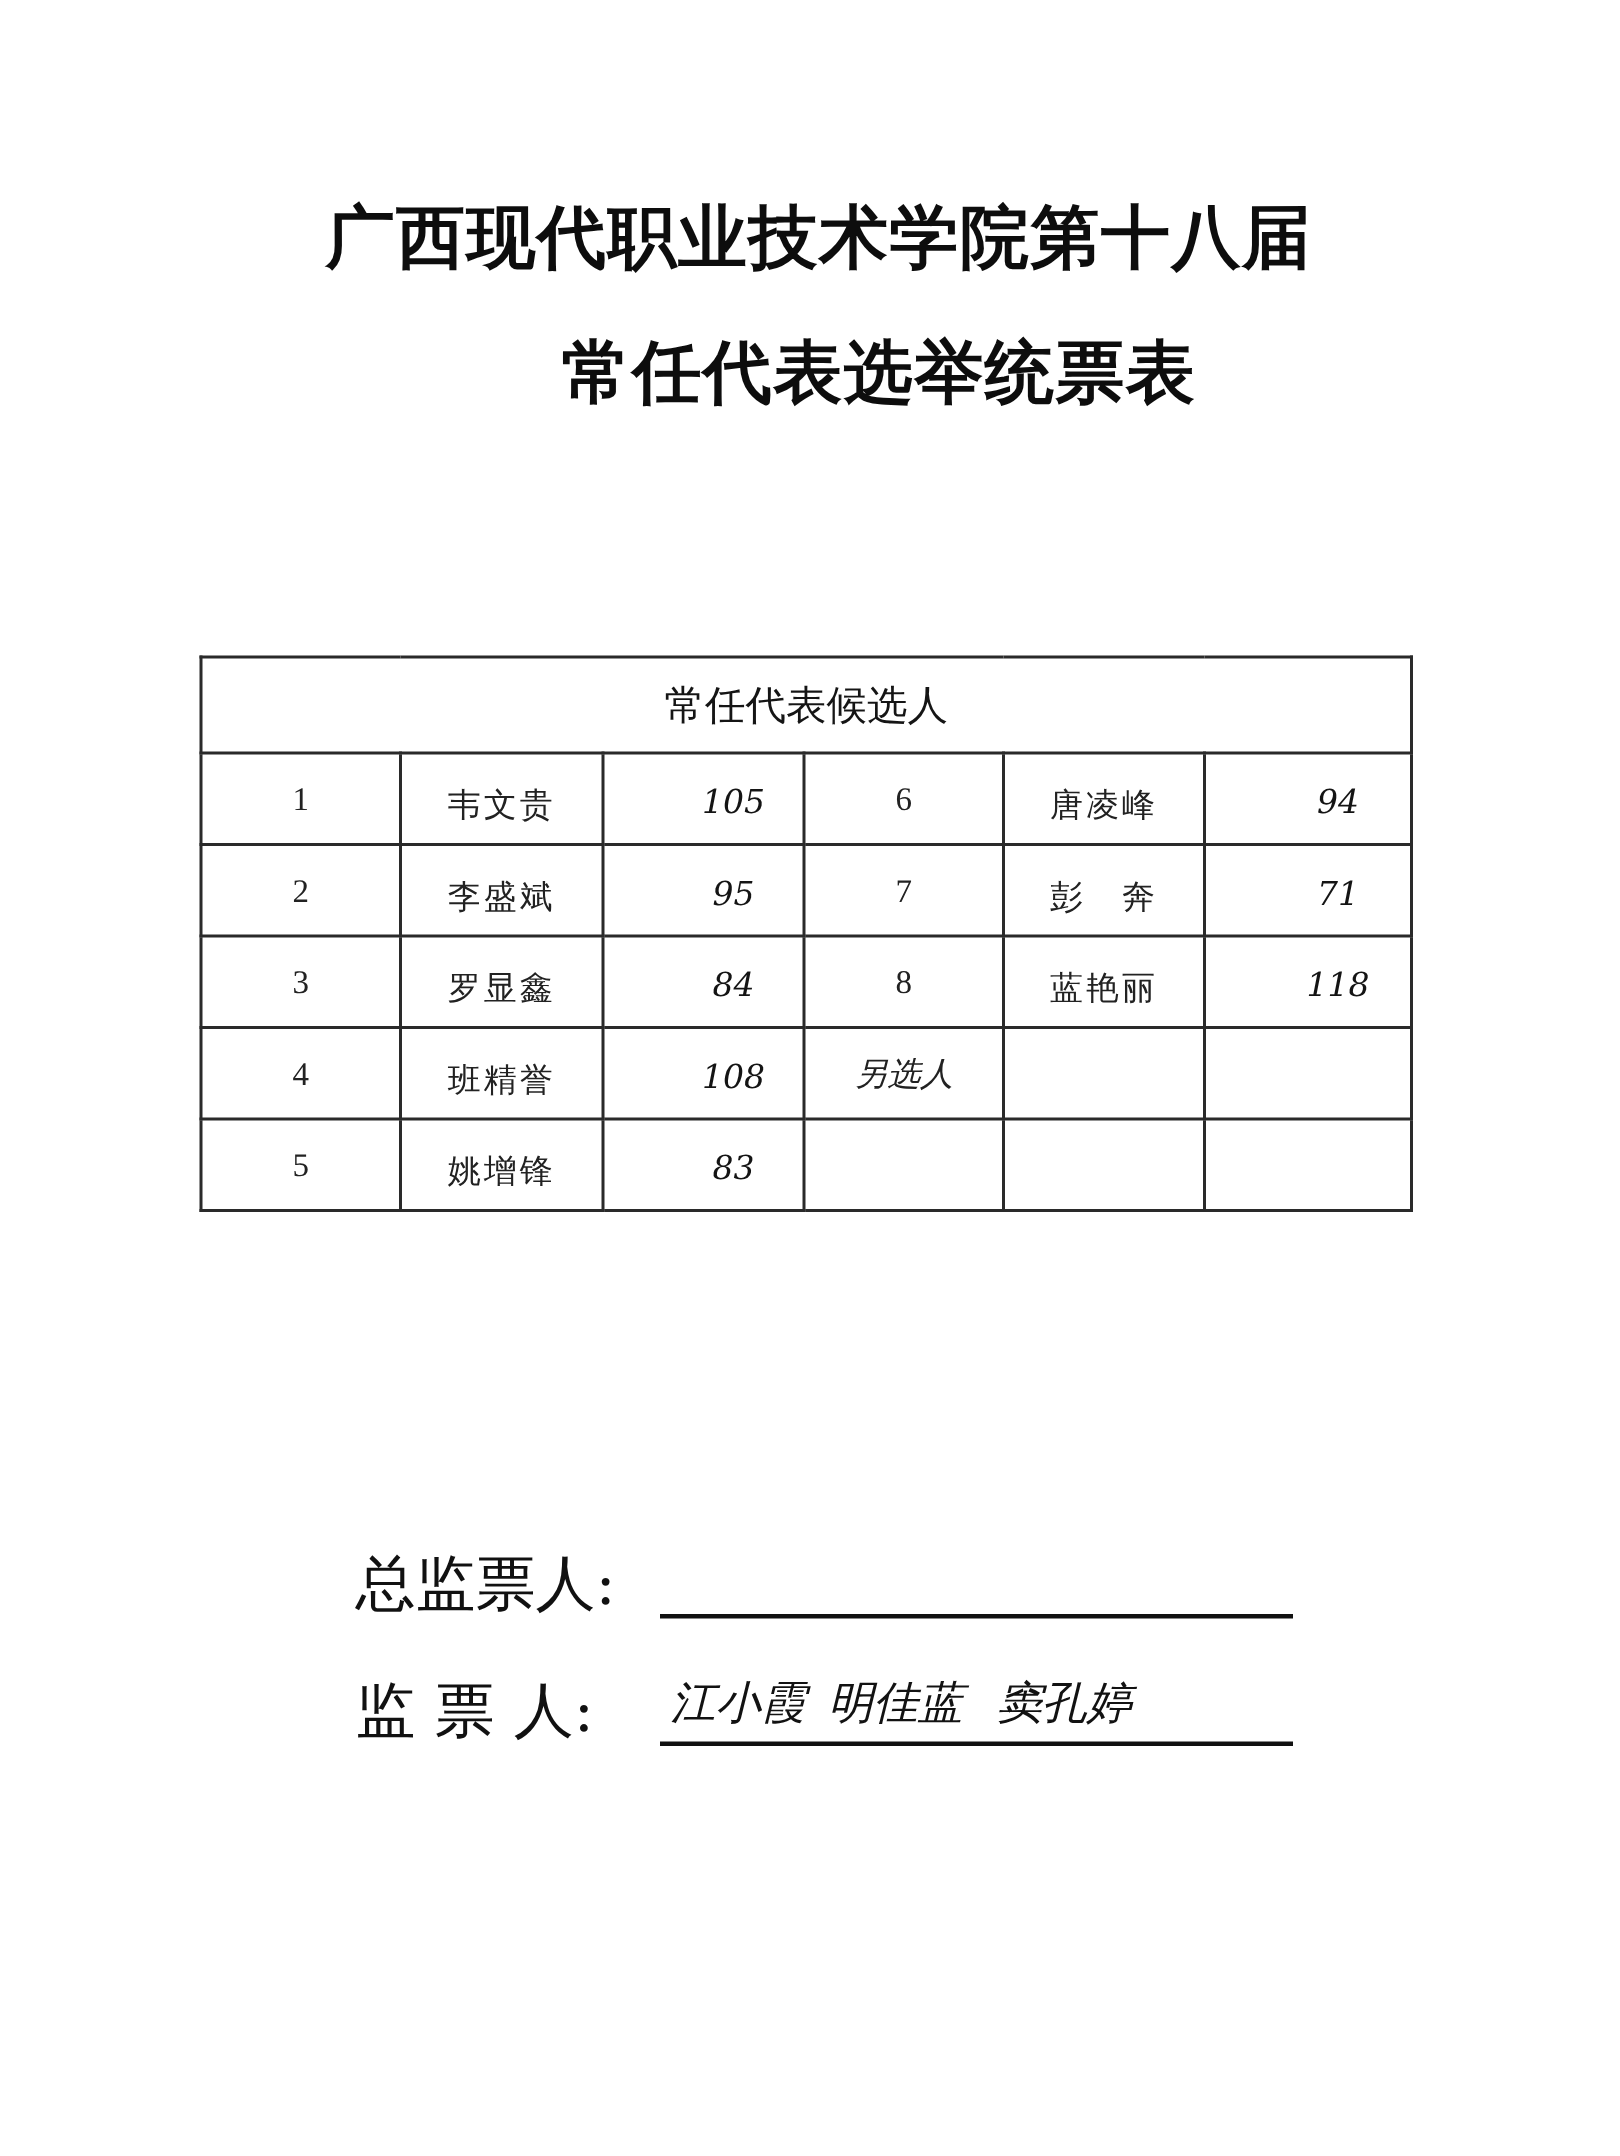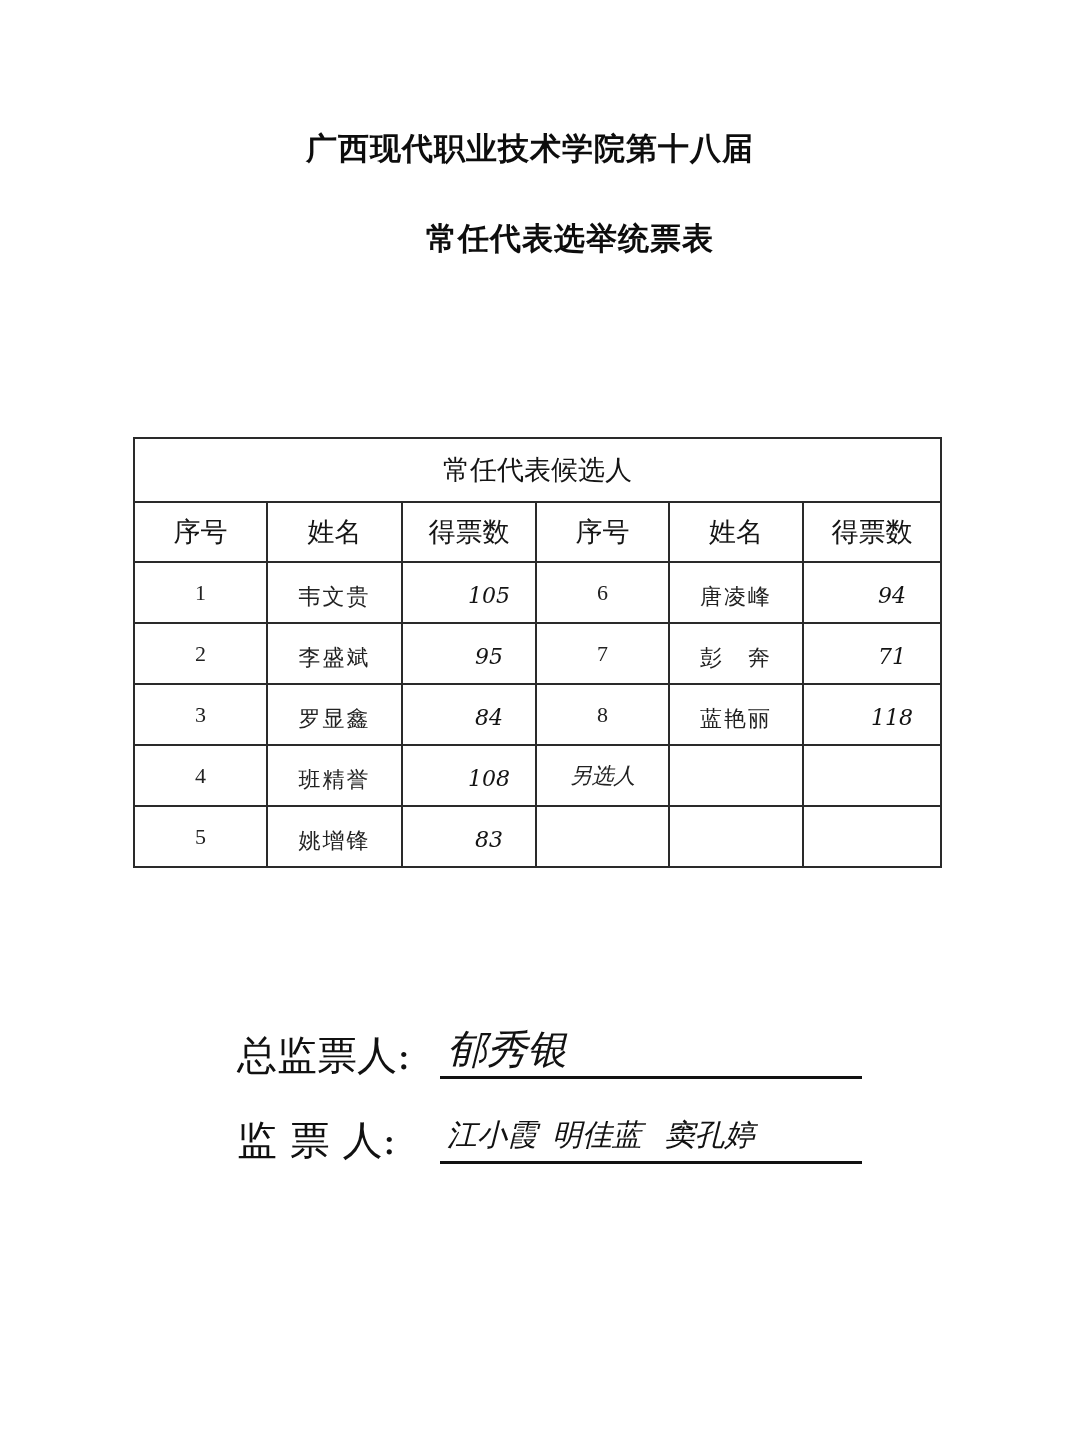--- a/index.html
+++ b/index.html
@@ -5,23 +5,23 @@
   html, body { margin: 0; padding: 0; }
   body {
     width: 1080px; height: 1437px;
     background: #ffffff;
     position: relative;
     overflow: hidden;
     font-family: "DejaVu Sans", "Liberation Sans", sans-serif;
     color: #111;
   }
   .title {
-    position: absolute; left: 0; width: 1060px;
+    position: absolute; left: 16px; width: 1060px;
     text-align: center;
-    font-size: 31px; font-weight: bold;
+    font-size: 46px; font-weight: bold;
     letter-spacing: 1px;
     color: #0d0d0d;
   }
   .title.t1 { top: 128px; }
   .title.t2 { top: 218px; margin-left: 40px; }
 
   table.ballot {
     position: absolute;
     left: 133px; top: 437px;
     width: 807px;
@@ -82,28 +82,20 @@
       <col style="width:135px">
       <col style="width:134px">
     <col style="width:133px">
       <col style="width:134px">
       <col style="width:138px">
   </colgroup>
   <tbody>
       <tr class="caption-row">
     <td colspan="6">常任代表候选人</td>
   </tr>
-  <tr class="head-row">
-    <td>序号</td>
-    <td>姓名</td>
-    <td>得票数</td>
-    <td>序号</td>
-    <td>姓名</td>
-    <td>得票数</td>
-  </tr>
   <tr class="data-row">
     <td class="seq">1</td>
     <td class="name">韦文贵</td>
     <td class="votes">105</td>
     <td class="seq">6</td>
     <td class="name">唐凌峰</td>
     <td class="votes">94</td>
   </tr>
   <tr class="data-row">
     <td class="seq">2</td>
@@ -135,21 +127,20 @@
     <td class="votes">83</td>
     <td></td>
     <td></td>
     <td></td>
   </tr>
 </tbody>
   </table>
 
 <div class="sig s1">
   <span class="label">总监票人:</span>
-  <span class="hand">郁秀银</span>
   <div class="line"></div>
 </div>
 
 <div class="sig s2">
   <span class="label">监 票 人:</span>
   <span class="hand">江小霞  明佳蓝   窦孔婷</span>
   <div class="line"></div>
 </div>
 
 </body></html>

